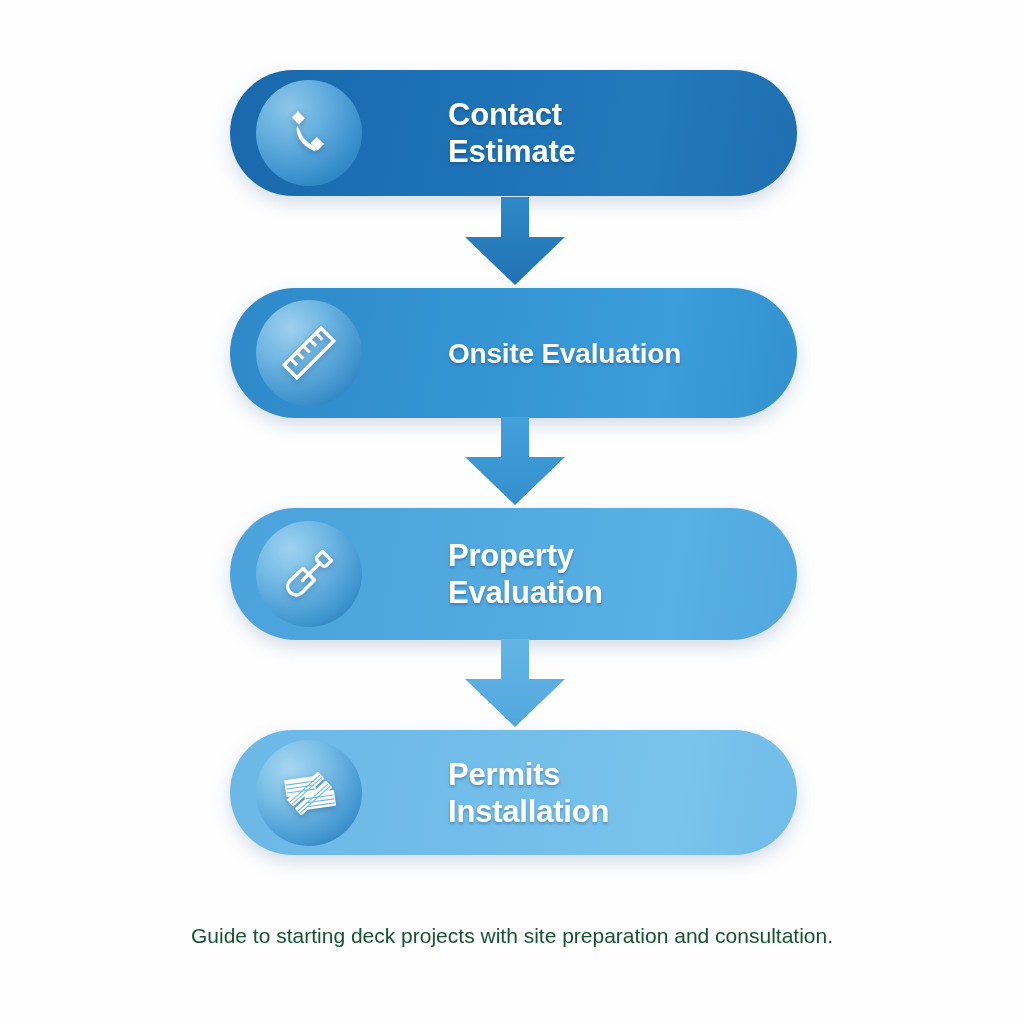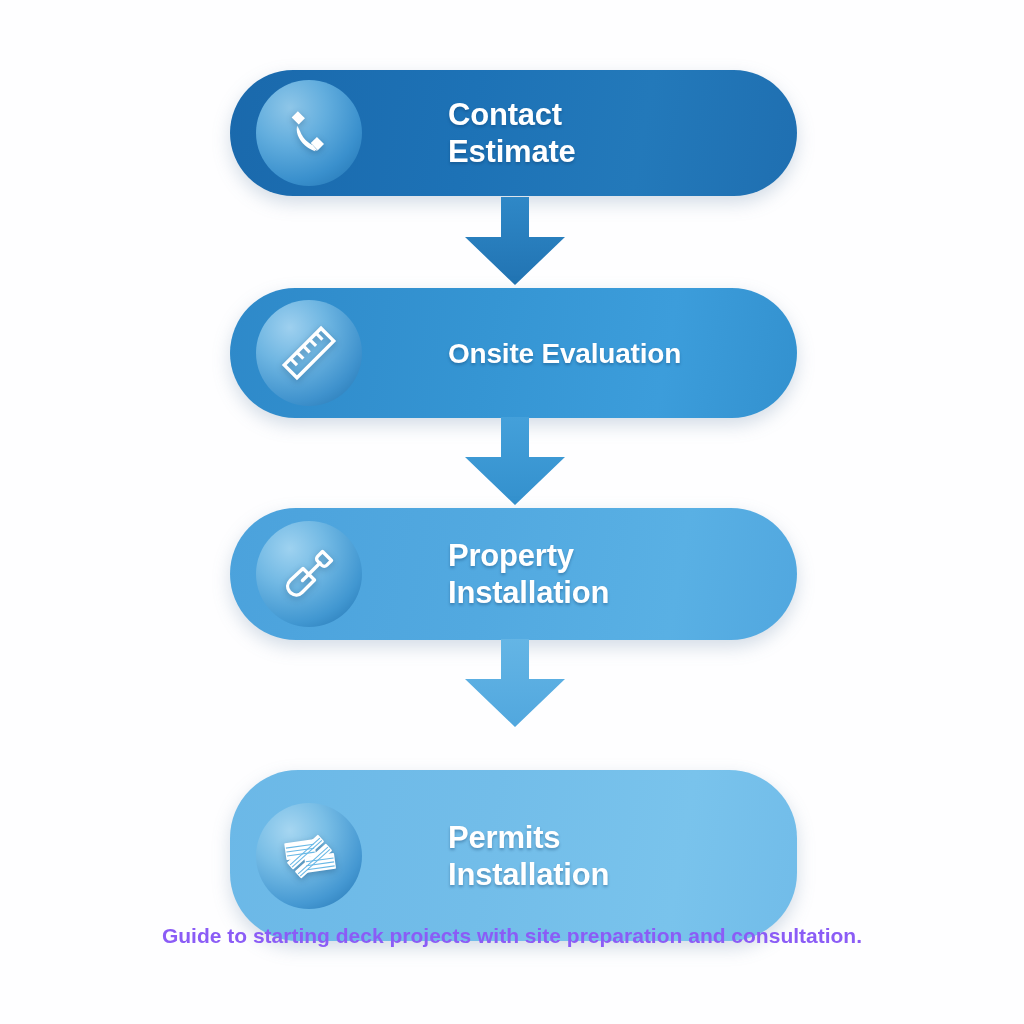--- a/index.html
+++ b/index.html
@@ -30,21 +30,21 @@
     display: flex;
     align-items: center;
     box-sizing: border-box;
     padding-left: 26px;
     filter: drop-shadow(0px 7px 9px rgba(60,100,140,0.22));
   }
 
   .step-1 { top: 70px;  height: 126px; background: linear-gradient(100deg, #1a69ac 0%, #1d72b6 42%, #2379ba 72%, #1f6fb1 100%); }
   .step-2 { top: 288px; height: 130px; background: linear-gradient(100deg, #2e89c9 0%, #3595d3 45%, #3c9ddb 76%, #3391cf 100%); }
   .step-3 { top: 508px; height: 132px; background: linear-gradient(100deg, #4ba2dc 0%, #52a9e0 45%, #59b0e4 78%, #51a7df 100%); }
-  .step-4 { top: 730px; height: 171px; background: linear-gradient(100deg, #6bb8e7 0%, #72bde9 45%, #79c3ec 78%, #71bce9 100%); margin-top: 40px; }
+  .step-4 { top: 730px; height: 125px; background: linear-gradient(100deg, #6bb8e7 0%, #72bde9 45%, #79c3ec 78%, #71bce9 100%); }
 
   
   .icon-disc {
     position: relative;
     width: 106px;
     height: 106px;
     border-radius: 50%;
     flex: 0 0 auto;
     display: flex;
     align-items: center;
@@ -82,24 +82,23 @@
   .arrow-2 { top: 417px; }
   .arrow-3 { top: 639px; }
 
   
   #caption {
     position: absolute;
     top: 922px;
     left: 0;
     width: 1024px;
     text-align: center;
-    color: #8b5cf6;
+    color: #14532d;
     font-size: 21px;
     line-height: 28px;
-    font-weight: bold;
   }
 </style>
 </head>
 <body>
 
 <div id="flow-canvas">
 
   <div class="step step-1">
     <div class="icon-disc">
       <svg width="62" height="62" viewBox="0 0 64 64" aria-hidden="true">
@@ -159,21 +158,21 @@
     <div class="icon-disc">
       <svg width="64" height="64" viewBox="0 0 64 64" aria-hidden="true">
         <g fill="none" stroke="#ffffff" stroke-width="3.4" stroke-linejoin="round" stroke-linecap="round">
           <path d="M45.5 9.5 L54.5 18.5 L49.6 23.4 C48.3 24.7 46.2 24.7 44.9 23.4 L40.6 19.1 C39.3 17.8 39.3 15.7 40.6 14.4 Z"></path>
           <line x1="43.0" y1="21.0" x2="25.5" y2="38.5"></line>
           <path d="M26.0 26.5 L37.5 38.0 L25.0 50.5 C22.0 53.5 17.5 53.8 14.2 51.2 L12.4 49.4 C9.8 46.1 10.1 41.6 13.1 38.6 Z"></path>
         </g>
       </svg>
     </div>
     <div class="step-label">Property
-Installation</div>
+Evaluation</div>
   </div>
 
   <div class="arrow arrow-3">
     <svg width="100" height="92" viewBox="0 0 100 92">
       <defs>
         <linearGradient id="ag3" x1="0" y1="0" x2="0" y2="1">
           <stop offset="0%" stop-color="#64b5e5"></stop>
           <stop offset="100%" stop-color="#51a7de"></stop>
         </linearGradient>
       </defs>

